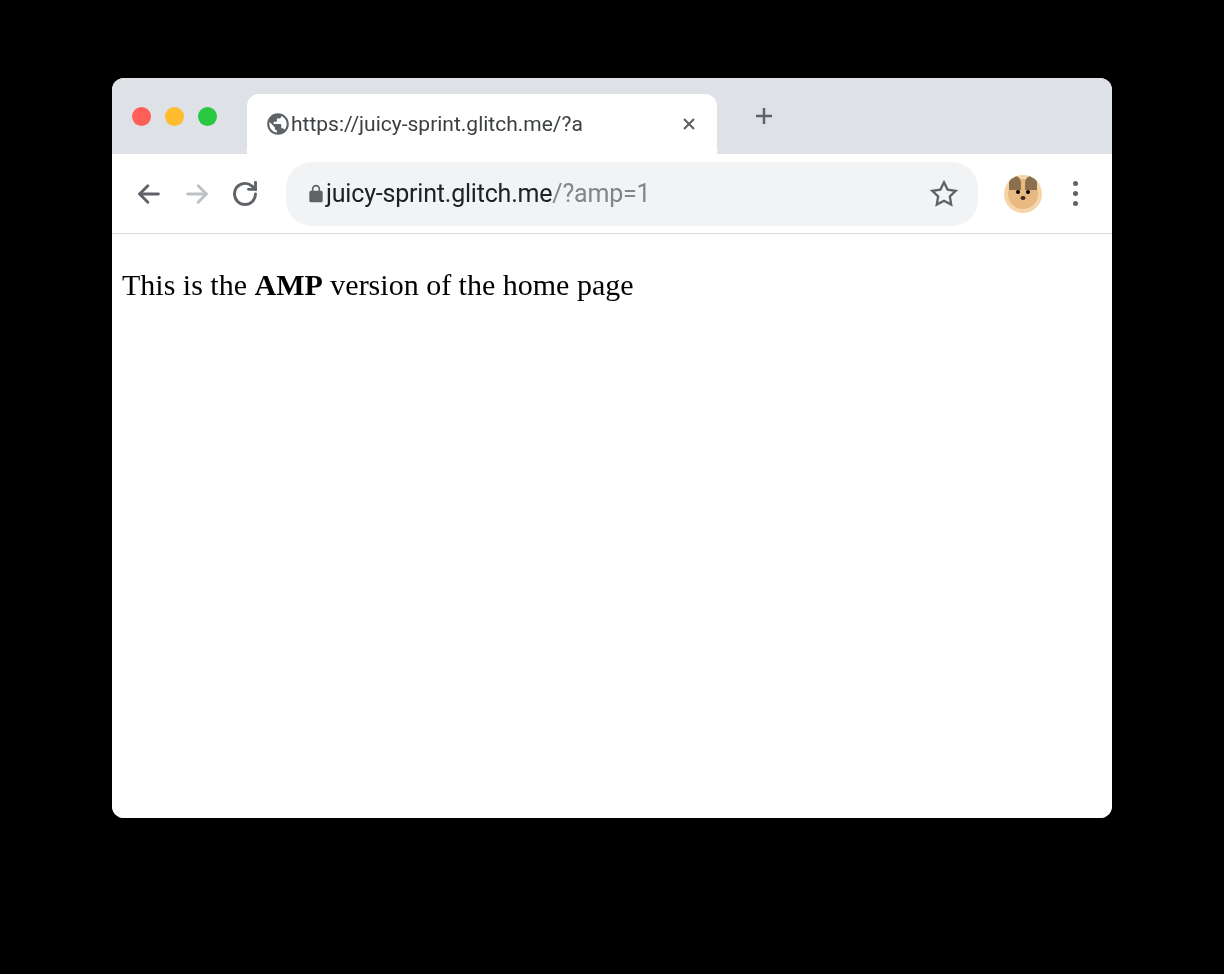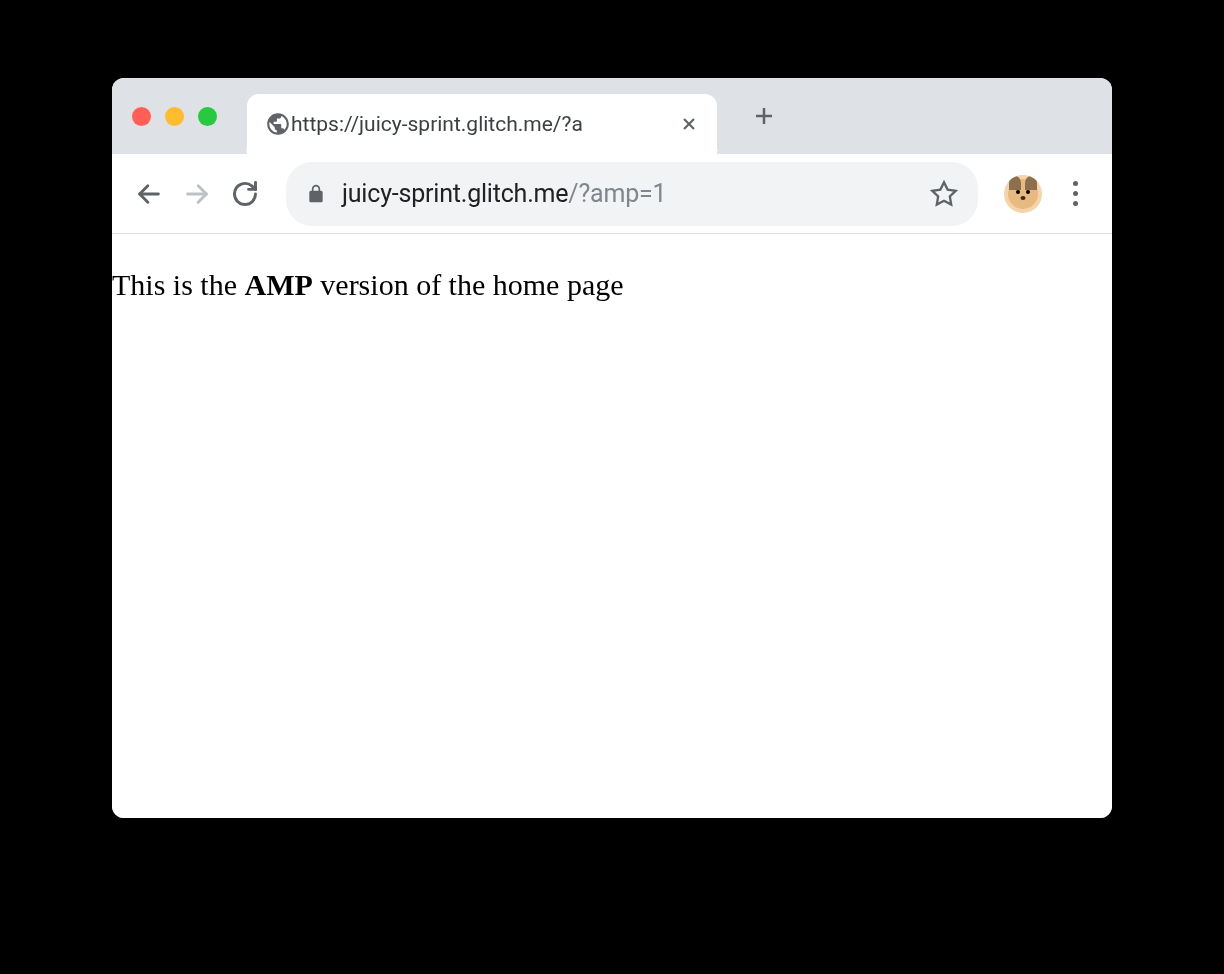--- a/index.html
+++ b/index.html
@@ -155,21 +155,20 @@
     }
     
     .address-bar {
       flex: 1;
       height: 64px;
       background: #f1f3f4;
       border-radius: 26px;
       display: flex;
       align-items: center;
       padding: 0 20px;
-      gap: 16px;
       margin: 0 8px;
     }
     
     .lock-icon {
       width: 20px;
       height: 20px;
       flex-shrink: 0;
     }
     
     .url-text {
@@ -272,20 +271,21 @@
       flex: 1;
       background: #fff;
       padding: 30px 0 0 0;
     }
     
     .content-text {
       font-family: "Times New Roman", Times, serif;
       font-size: 30px;
       color: #000;
       line-height: 1.4;
+      margin-left: 10px;
     }
     
     .content-bold {
       font-weight: bold;
     }
   </style>
 </head>
 <body>
 
 <div class="browser-window">

